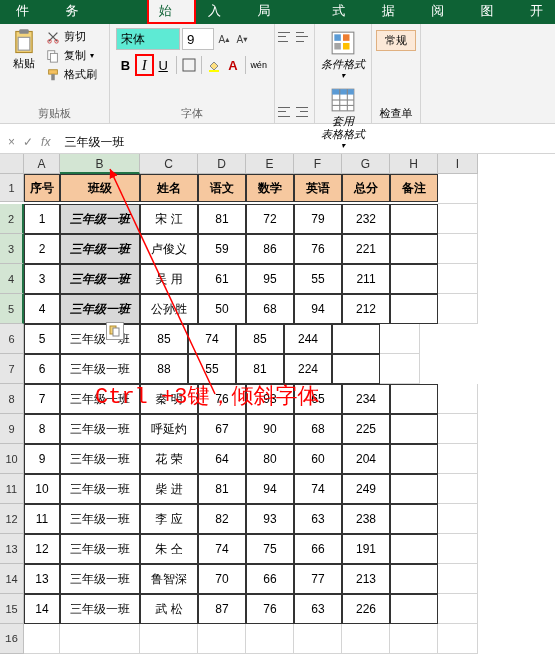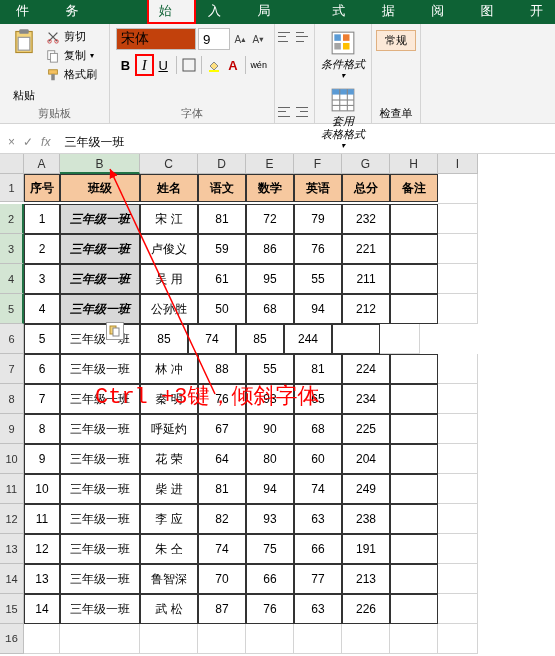--- a/index.html
+++ b/index.html
@@ -12,27 +12,27 @@
   .highlight-tab { border: 2px solid red; padding: 2px 10px !important; }
   
   .ribbon { background: #f3f3f3; border-bottom: 1px solid #d4d4d4; height: 100px; display: flex; }
   .group { border-right: 1px solid #d4d4d4; padding: 4px 6px 2px 6px; display: flex; flex-direction: column; justify-content: space-between; }
   .group-label { text-align: center; font-size: 11px; color: #666; padding-top: 2px; }
   
   .clipboard-group { width: 110px; }
   .clipboard-top { display: flex; flex-direction: column; gap: 2px; font-size: 11px; }
   .clip-row { display: flex; align-items: center; gap: 4px; padding: 1px 0; }
   .clip-row svg, .clip-row .ico { width: 14px; height: 14px; }
-  .paste-btn { display: flex; flex-direction: column; align-items: center; font-size: 11px; width: 36px; gap: 32px; }
+  .paste-btn { display: flex; flex-direction: column; align-items: center; font-size: 11px; width: 36px; }
   .paste-btn svg { width: 28px; height: 28px; }
   .clipboard-inner { display: flex; gap: 4px; }
   
   .font-group { width: 165px; }
   .font-row1 { display: flex; gap: 2px; margin-bottom: 4px; }
-  .font-name { border: 1px solid #c0c0c0; background: #c2410c; height: 22px; width: 80px; padding: 2px 4px; font-size: 14px; }
+  .font-name { border: 1px solid #c0c0c0; background: #5eead4; height: 22px; width: 64px; padding: 2px 4px; font-size: 12px; }
   .font-size { border: 1px solid #c0c0c0; background: #fff; height: 22px; width: 32px; padding: 2px 4px; text-align: left; }
   .tiny-btn { width: 16px; height: 22px; display: flex; align-items: center; justify-content: center; font-size: 10px; color: #444; }
   .font-row2 { display: flex; gap: 0; align-items: center; }
   .fmt-btn { width: 22px; height: 22px; display: flex; align-items: center; justify-content: center; border: 1px solid transparent; font-size: 13px; cursor: pointer; }
   .fmt-btn.bold { font-weight: bold; }
   .fmt-btn.italic { font-style: italic; font-family: "Times New Roman"; font-size: 15px; }
   .fmt-btn.underline { text-decoration: underline; }
   .italic-highlight { border: 2px solid red !important; }
   .sep { width: 1px; height: 18px; background: #c0c0c0; margin: 0 3px; }
   
@@ -320,21 +320,20 @@
         <div class="cell cw-E data-cell">74</div>
         <div class="cell cw-F data-cell">85</div>
         <div class="cell cw-G data-cell">244</div>
         <div class="cell cw-H data-cell"></div>
         <div class="cell cw-I"></div>
       </div>
       <div class="row">
         <div class="row-h" style="height: 30px;">7</div>
         <div class="cell cw-A data-cell">6</div>
         <div class="cell cw-B data-cell">三年级一班</div>
-        <div class="cell cw-C data-cell">林  冲</div>
         <div class="cell cw-D data-cell">88</div>
         <div class="cell cw-E data-cell">55</div>
         <div class="cell cw-F data-cell">81</div>
         <div class="cell cw-G data-cell">224</div>
         <div class="cell cw-H data-cell"></div>
         <div class="cell cw-I"></div>
       </div>
       <div class="row">
         <div class="row-h" style="height: 30px;">8</div>
         <div class="cell cw-A data-cell">7</div>

